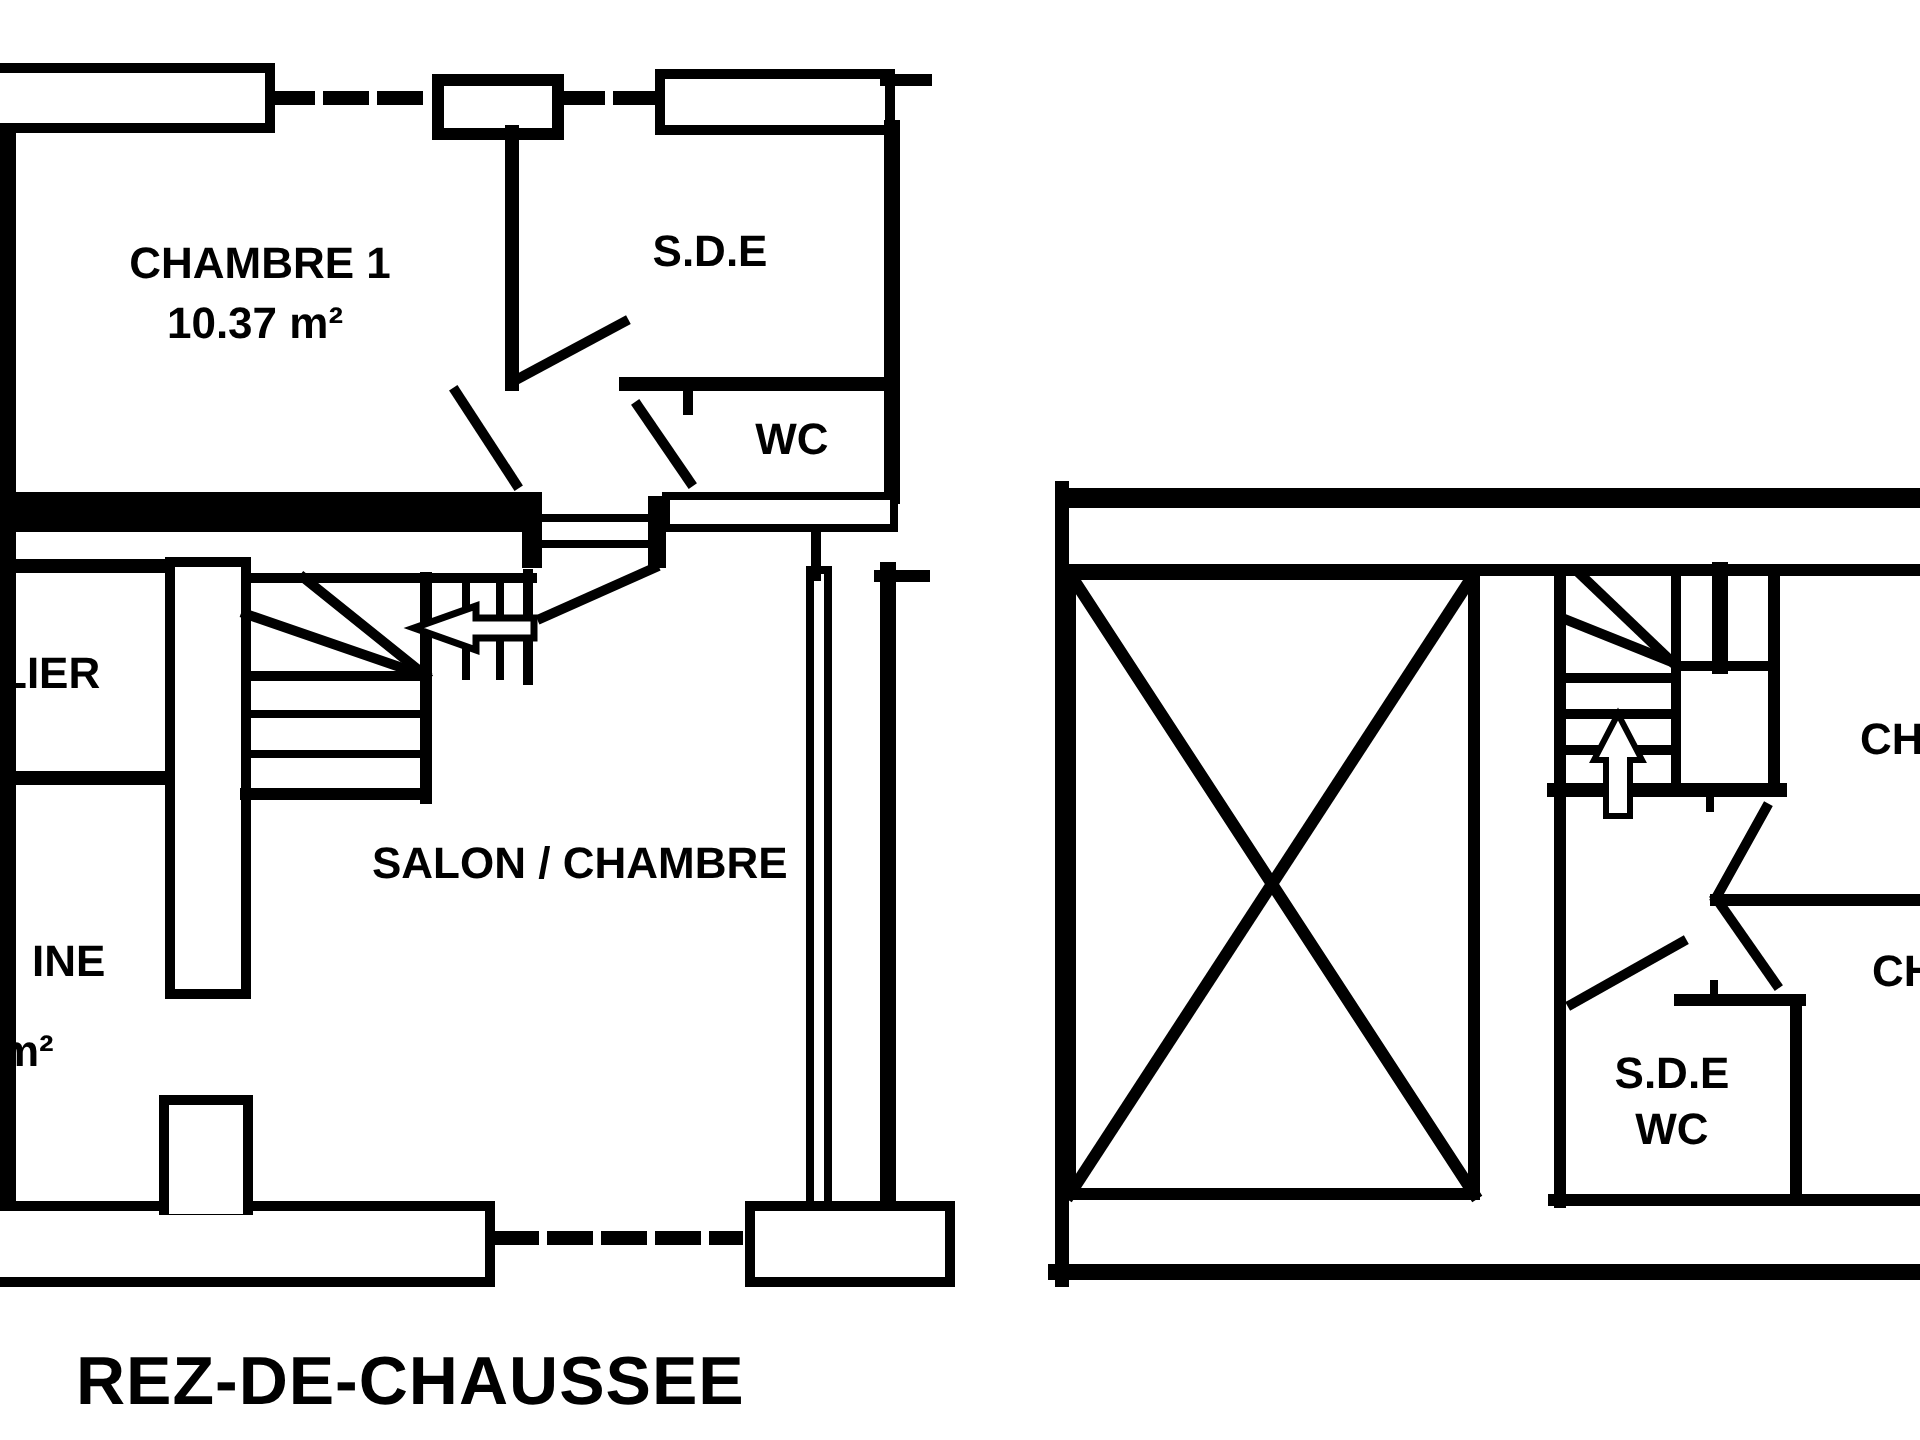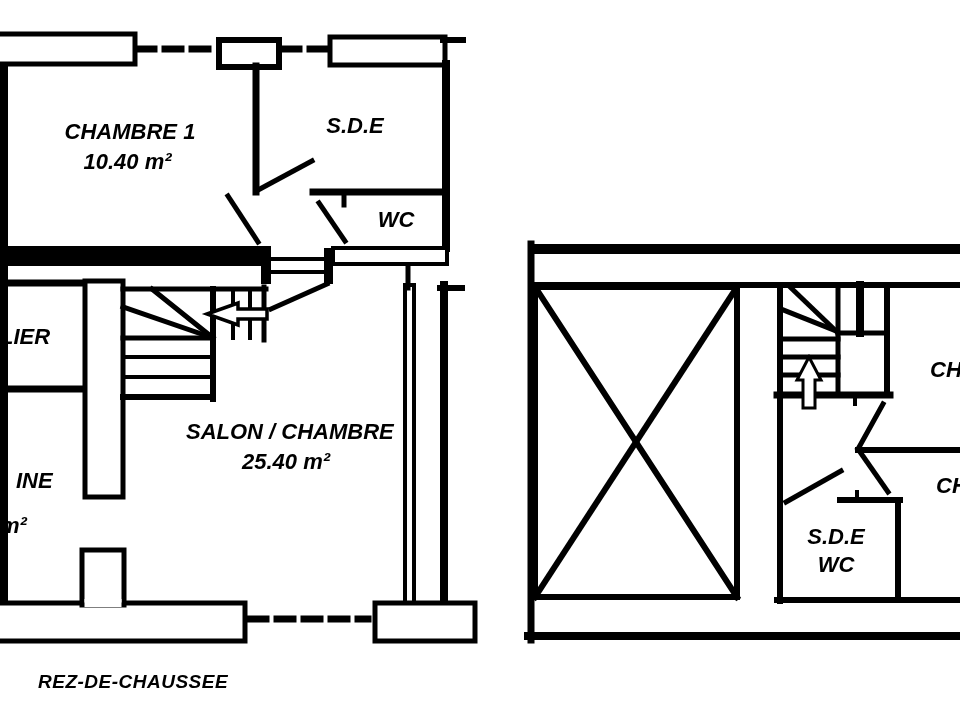--- a/index.html
+++ b/index.html
@@ -1,26 +1,26 @@
 <!DOCTYPE html>
 <html><head>
 <meta charset="utf-8">
 <style>
   html,body{margin:0;padding:0;background:#ffffff;}
   #plan{
     position:relative;width:960px;height:720px;background:#ffffff;
-    overflow:hidden;font-family:"Liberation Sans",sans-serif;color:#000;font-style:italic;
+    overflow:hidden;font-family:"Liberation Sans",sans-serif;color:#000;
   }
   #plan svg{position:absolute;left:0;top:0;}
   .lbl{
     position:absolute;font-weight:bold;font-size:22px;line-height:1.25;
     white-space:nowrap;color:#000;
   }
   .lbl.center{text-align:center;}
-  .title{font-size:19px;letter-spacing:0.5px;}
+  .title{font-size:34px;letter-spacing:0.5px;}
 </style>
 </head>
 <body>
 
 <div id="plan">
 
   <svg width="960" height="720" viewBox="0 0 960 720" fill="none" stroke="#000" stroke-linecap="square">
 
     <g>
       <line x1="4" y1="60" x2="4" y2="606" stroke-width="8"></line>
@@ -122,31 +122,30 @@
     <g stroke-width="5">
       <line x1="883" y1="404" x2="858" y2="449"></line>
       <line x1="858" y1="449" x2="888" y2="492"></line>
       <line x1="786" y1="502" x2="841" y2="471"></line>
     </g>
 
     <polygon points="809,357 797,380 803,380 803,408 815,408 815,380 821,380" fill="#fff" stroke-width="3"></polygon>
   </svg>
 
   <div class="lbl center" style="left:55px;top:118px;width:150px;">CHAMBRE 1</div>
-  <div class="lbl center" style="left:55px;top:148px;width:145px;">10.40 m²</div>
+  <div class="lbl center" style="left:55px;top:148px;width:145px;">10.37 m²</div>
 
   <div class="lbl center" style="left:324px;top:112px;width:62px;">S.D.E</div>
   <div class="lbl center" style="left:372px;top:206px;width:48px;">WC</div>
 
   <div class="lbl" style="left:0px;top:323px;text-align:center;">LIER</div>
   <div class="lbl" style="left:16px;top:467px;">INE</div>
   <div class="lbl" style="left:0px;top:512px;">m²</div>
 
   <div class="lbl center" style="left:186px;top:418px;width:200px;">SALON / CHAMBRE</div>
-  <div class="lbl center" style="left:186px;top:448px;width:200px;">25.40 m²</div>
 
   <div class="lbl title" style="left:38px;top:670px;">REZ-DE-CHAUSSEE</div>
 
   <div class="lbl" style="left:930px;top:356px;">CH</div>
   <div class="lbl" style="left:936px;top:472px;">CH</div>
 
   <div class="lbl center" style="left:800px;top:523px;width:72px;">S.D.E</div>
   <div class="lbl center" style="left:800px;top:551px;width:72px;">WC</div>
 
 </div>

